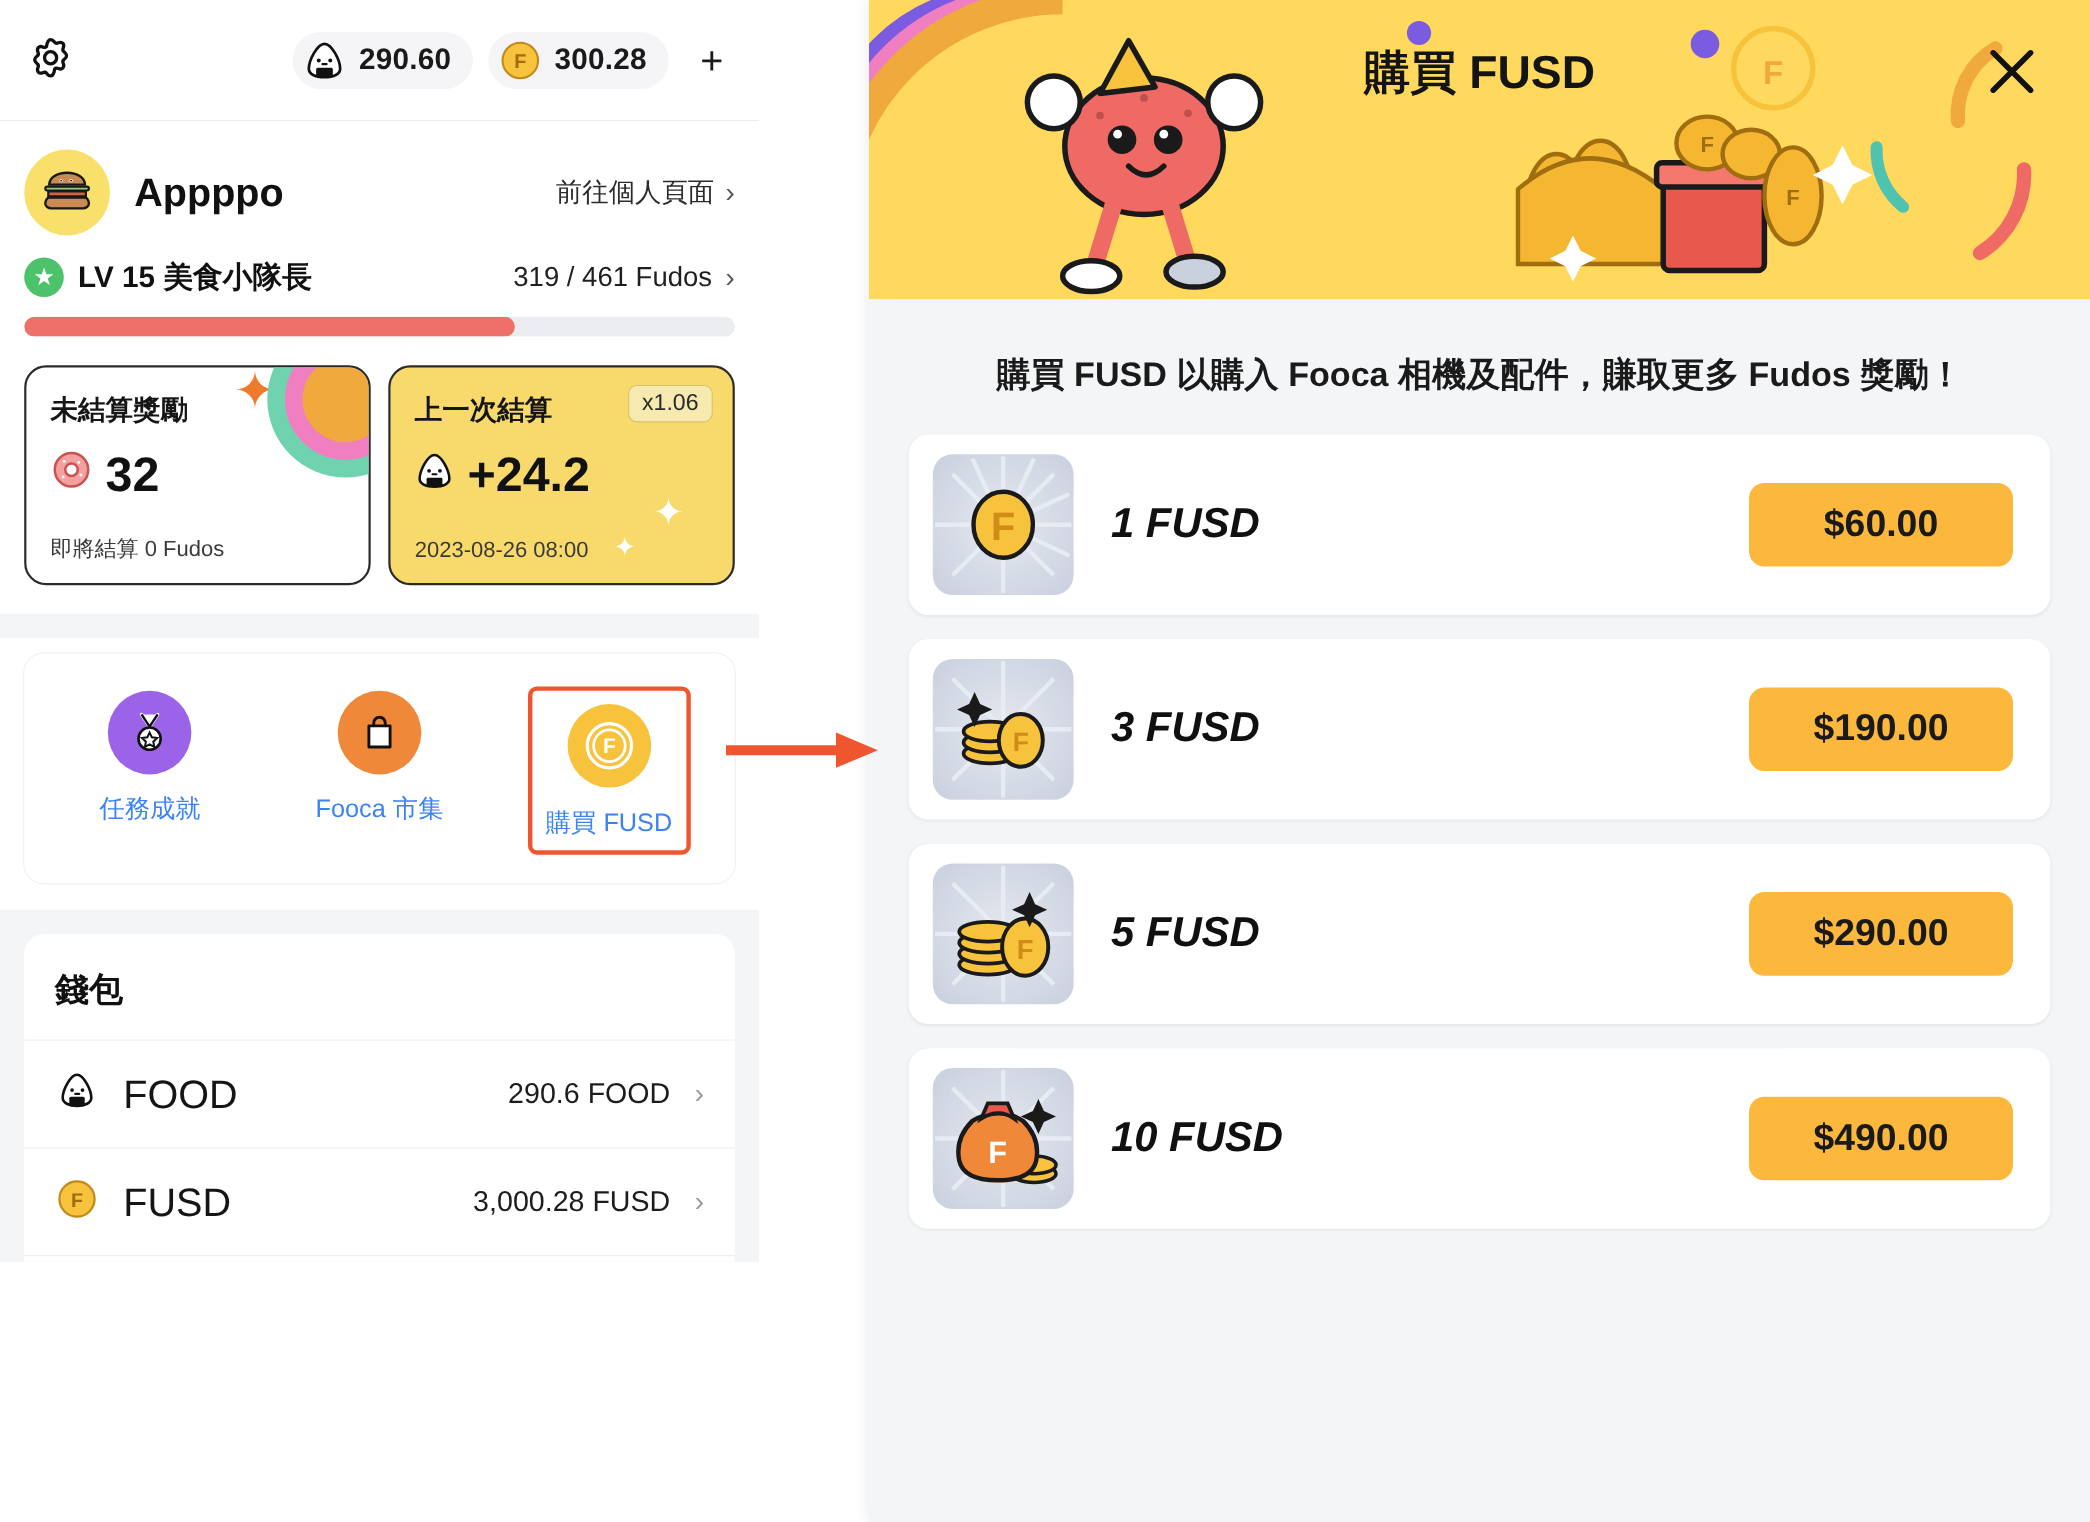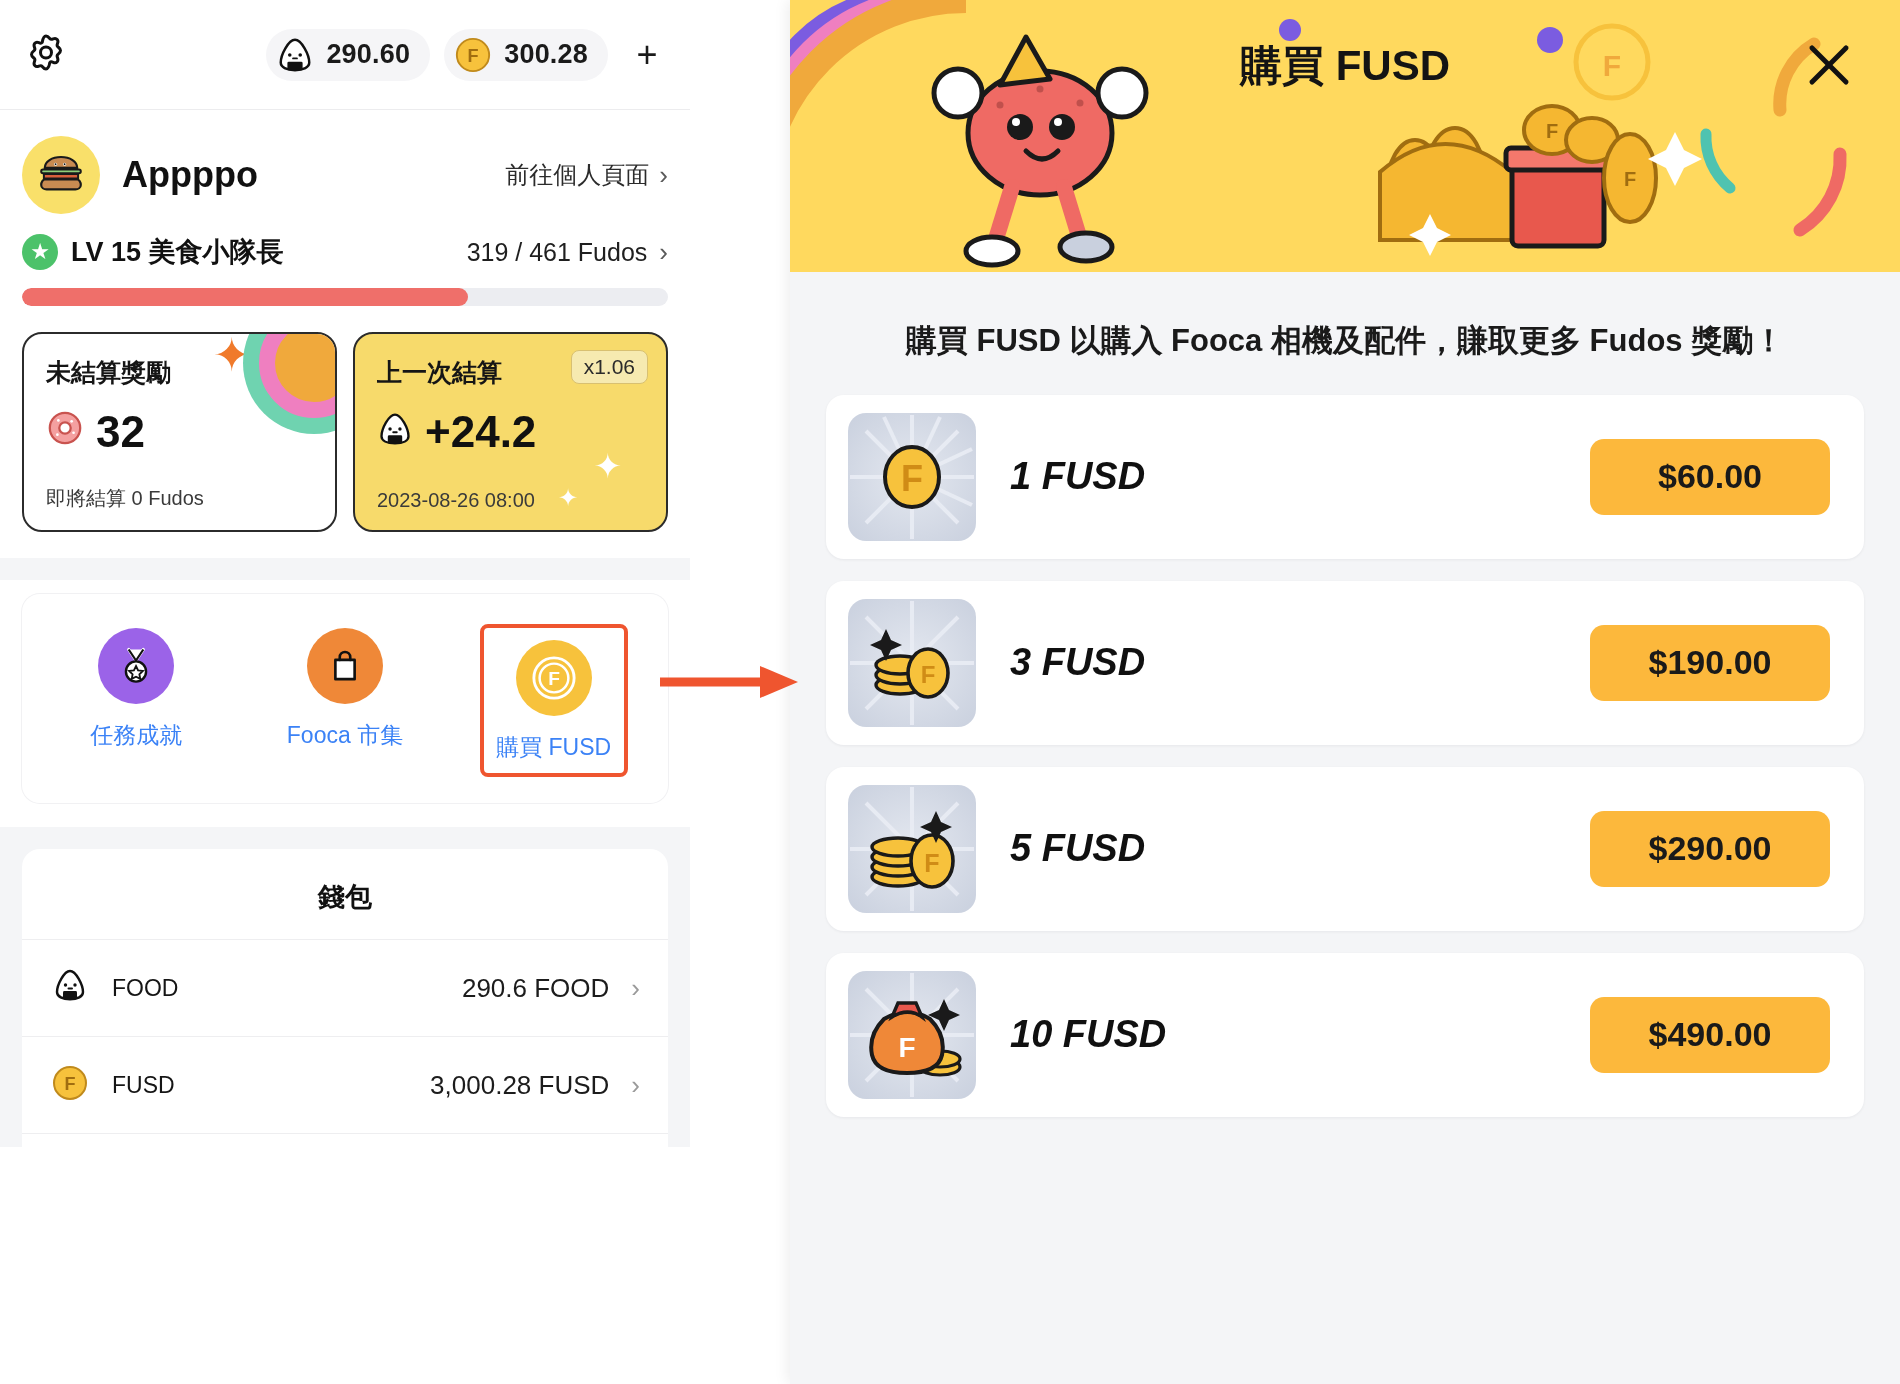--- a/index.html
+++ b/index.html
@@ -134,27 +134,27 @@
   .menu-item { display: flex; flex-direction: column; align-items: center; gap: 16px; width: 140px; position: relative; cursor: pointer; }
   .menu-circle {
     width: 76px; height: 76px; border-radius: 50%;
     display: flex; align-items: center; justify-content: center;
   }
   .menu-label { font-size: 23px; color: #3b82f6; font-weight: 500; white-space: nowrap; }
   .menu-item.highlight { outline: 4px solid #ef552f; border-radius: 4px; padding: 12px 0 10px 0; }
 
   .wallet-wrap { margin-top: 24px; background: #f4f5f7; padding: 22px 22px 0 22px; min-height: 300px; }
   .wallet-card { background: #fff; border-radius: 18px; padding: 30px 0 0 0; }
-  .wallet-title { font-size: 27px; font-weight: 700; color: #111; padding: 0 28px 24px 28px; text-align: center; }
+  .wallet-title { font-size: 31px; font-weight: 700; color: #111; padding: 0 28px 24px 28px; }
   .wrow {
     display: flex; align-items: center;
     padding: 26px 28px; border-top: 1px solid #eeeef0;
     cursor: pointer;
   }
-  .wrow-name { font-size: 23px; color: #151515; margin-left: 22px; font-weight: 500; }
+  .wrow-name { font-size: 36px; color: #151515; margin-left: 22px; font-weight: 500; }
   .wrow-val { margin-left: auto; font-size: 26px; color: #1c1c1c; }
   .wrow-chev { margin-left: 22px; font-size: 26px; color: #9a9a9a; }
 
   
   .arrow { position: absolute; left: 660px; top: 662px; width: 140px; height: 40px; z-index: 5; }
 
   
   .right-panel {
     position: absolute; left: 790px; top: 0;
     width: 1110px; height: 1384px;

